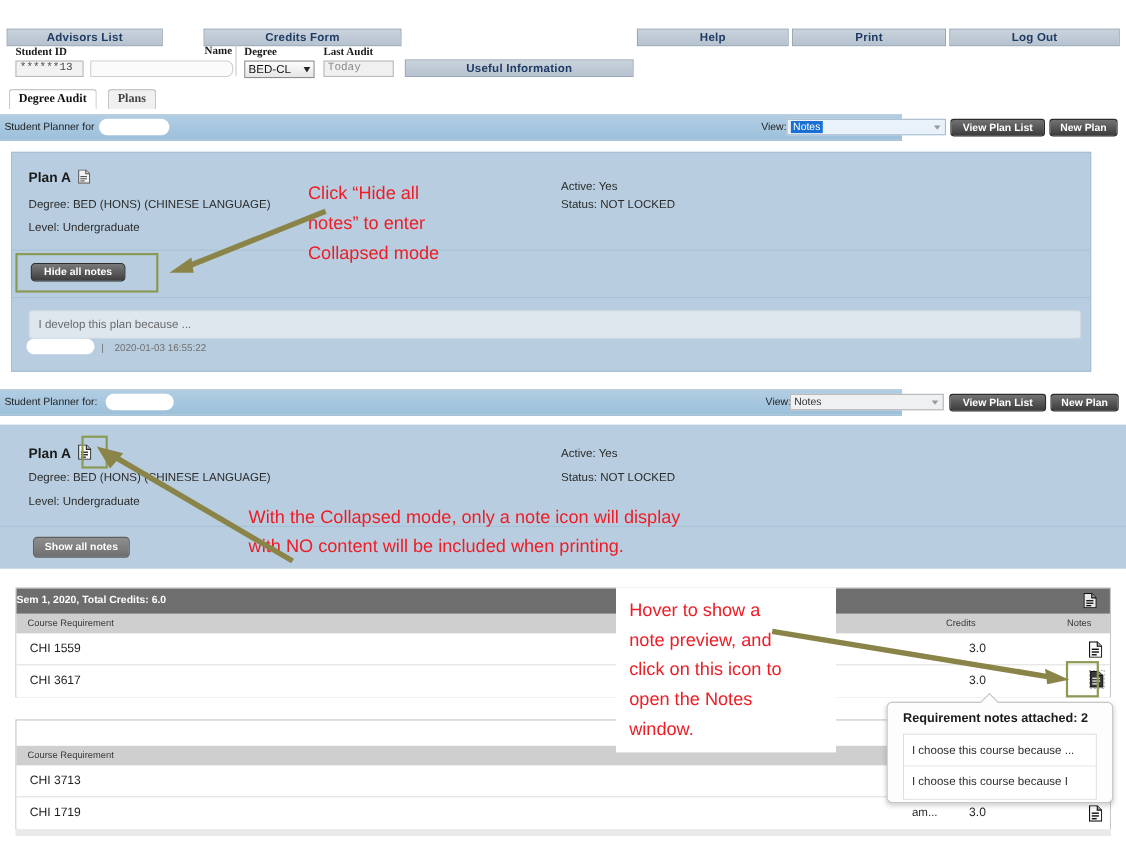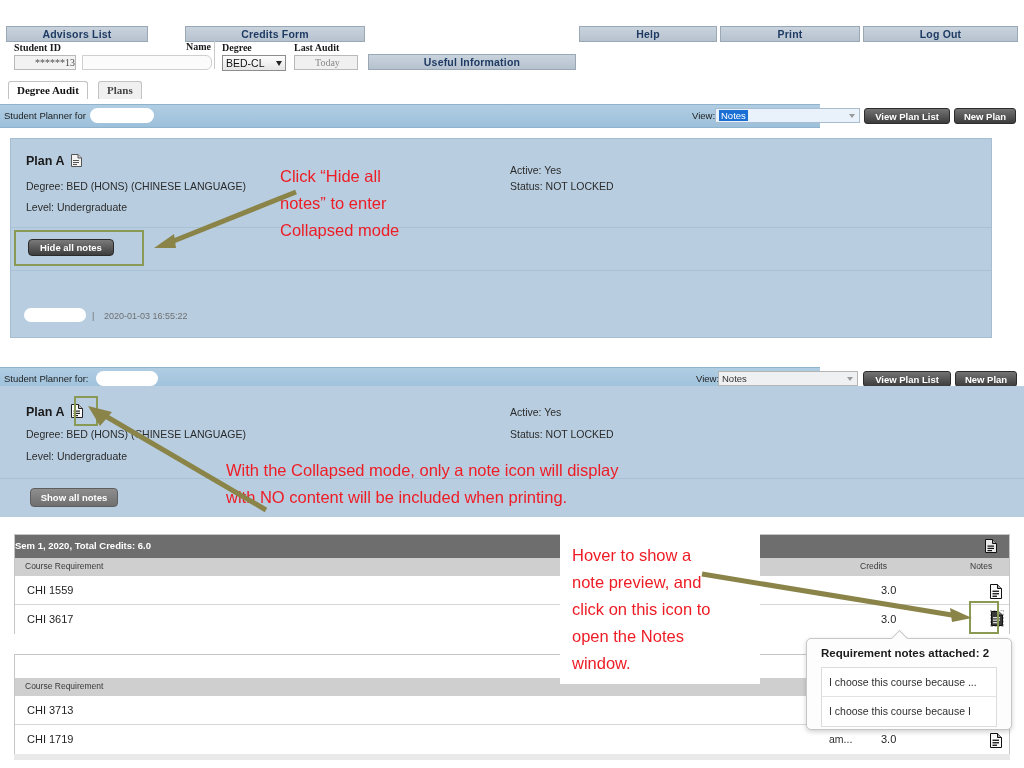--- a/index.html
+++ b/index.html
@@ -24,22 +24,22 @@
     letter-spacing:.2px;
     box-sizing:border-box;
   }
 
   
   .formrow{position:absolute;left:0;top:42px;width:1024px;height:32px;}
   .fld-label{position:absolute;font-size:10px;font-weight:bold;color:#1a1a1a;font-family:"Liberation Serif",serif;}
   .fld-box{
     position:absolute;height:15px;box-sizing:border-box;
     border:1px solid #b9b9b9;background:#f2f2f2;
-    font-size:10px;color:#4a4a4a;line-height:14px;padding-left:20px;
-    font-family:Liberation Serif, serif;
+    font-size:10px;color:#4a4a4a;line-height:14px;padding-left:3px;
+    font-family:Liberation Mono, monospace;
   }
   .fld-box.white{background:#fbfbfb;border:1px solid #cfcfcf;border-radius:0 6px 6px 0;}
   .fld-sel{
     position:absolute;height:16px;box-sizing:border-box;
     border:1px solid #8d8d8d;background:linear-gradient(#fdfdfd,#e6e6e6);
     font-size:10.5px;color:#111;line-height:15px;padding-left:3px;
   }
   .fld-sel .caret{position:absolute;right:3px;top:5px;width:0;height:0;
     border-left:3.5px solid transparent;border-right:3.5px solid transparent;border-top:5px solid #222;}
   .divider-v{position:absolute;top:44px;width:1px;height:28px;background:#c9c9c9;}
@@ -233,33 +233,34 @@
   <div class="plnmeta" style="left:510px;top:180px;">Status: NOT LOCKED</div>
   <div class="hrline" style="left:11px;top:227px;width:980px;"></div>
 
   <div class="hlbox" style="left:14px;top:230px;width:130px;height:36px;"></div>
   <div style="position:absolute;left:28px;top:239px;width:86px;height:17px;
               background:linear-gradient(#7a7a7a,#3d3d3d);border:1px solid #2b2b2b;border-radius:4px;
               color:#fff;font-size:9.5px;font-weight:bold;text-align:center;line-height:16px;box-sizing:border-box;">Hide all notes</div>
 
   <div class="hrline" style="left:11px;top:270px;width:980px;"></div>
 
+  <div class="notebox" style="left:26px;top:282px;width:957px;height:26px;">I develop this plan because ...</div>
   <div class="redact" style="left:24px;top:308px;width:62px;height:14px;"></div>
   <div class="notemeta" style="left:92px;top:311px;">|</div>
   <div class="notemeta" style="left:104px;top:311px;">2020-01-03 16:55:22</div>
 
   <div class="anno" style="left:280px;top:163px;width:230px;">Click “Hide all
 notes” to enter
 Collapsed mode</div>
   <svg class="arrow" style="left:140px;top:188px;" width="160" height="72" viewBox="0 0 160 72">
     <path d="M156 4 L26 56" stroke="#8a8449" stroke-width="5" fill="none"></path>
     <path d="M14 60 L34 46 L36 60 Z" fill="#8a8449"></path>
   </svg>
 
-  <div class="planbar" style="top:354px;margin-top:13px;">
+  <div class="planbar" style="top:354px;">
     <div class="lbl">Student Planner for: </div>
     <div class="redact" style="left:96px;top:3px;width:62px;height:15px;"></div>
     <div class="viewlbl" style="left:696px;top:5px;">View:</div>
     <div class="viewsel" style="left:718px;top:3px;width:140px;">
       <span>Notes</span>
       <span class="vcaret"></span>
     </div>
     <div class="gbtn" style="left:863px;top:3px;width:88px;">View Plan List</div>
     <div class="gbtn" style="left:955px;top:3px;width:62px;">New Plan</div>
   </div>

